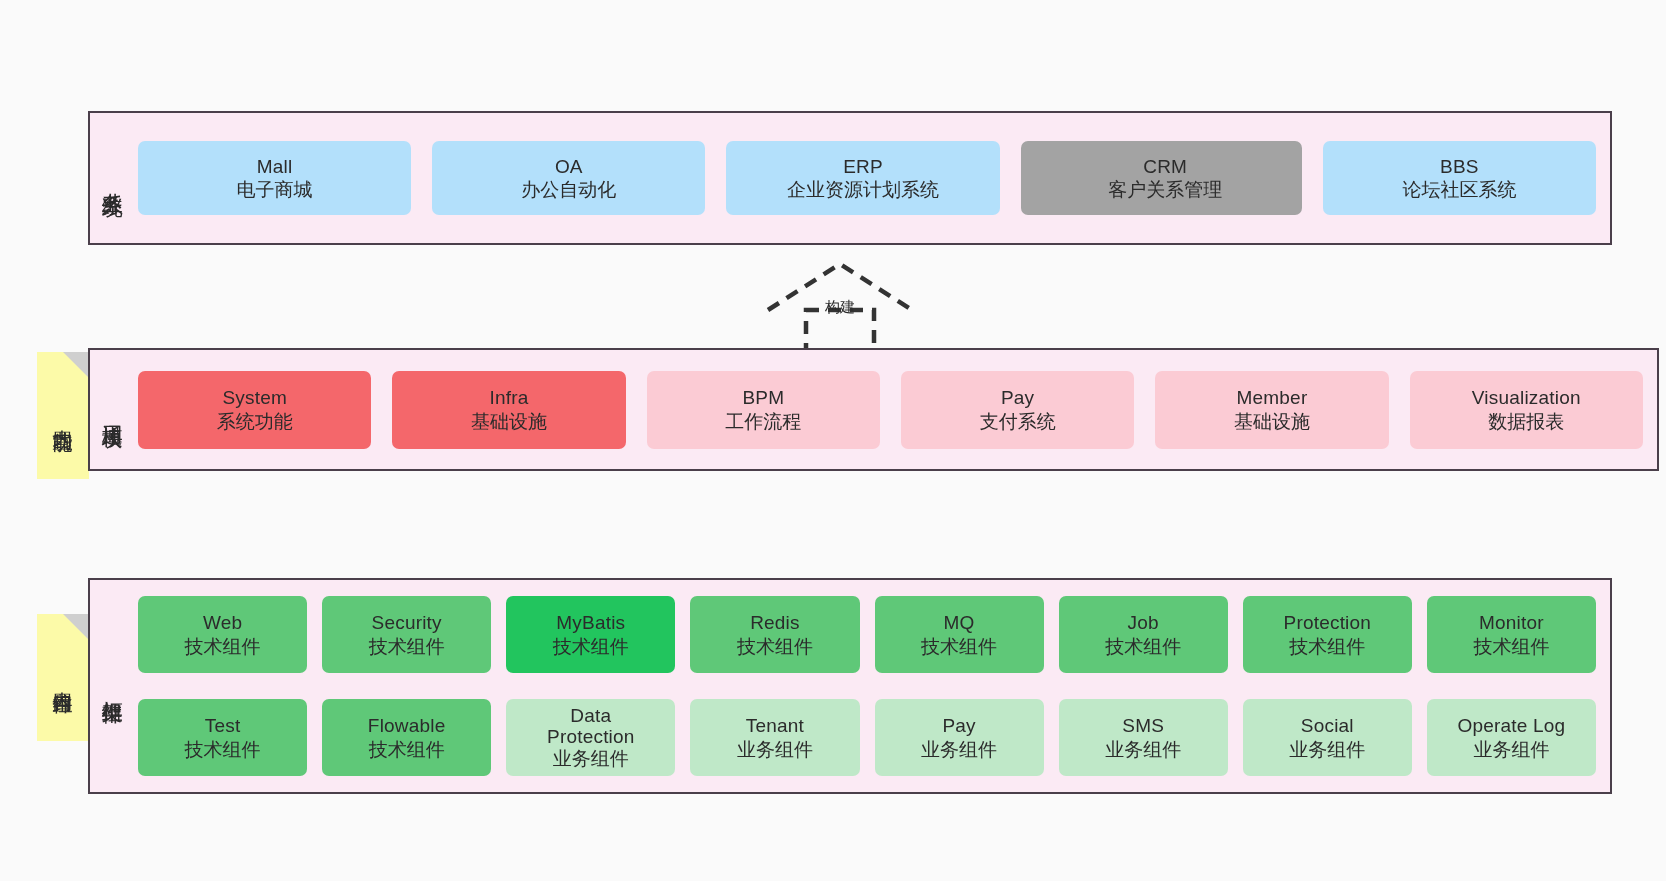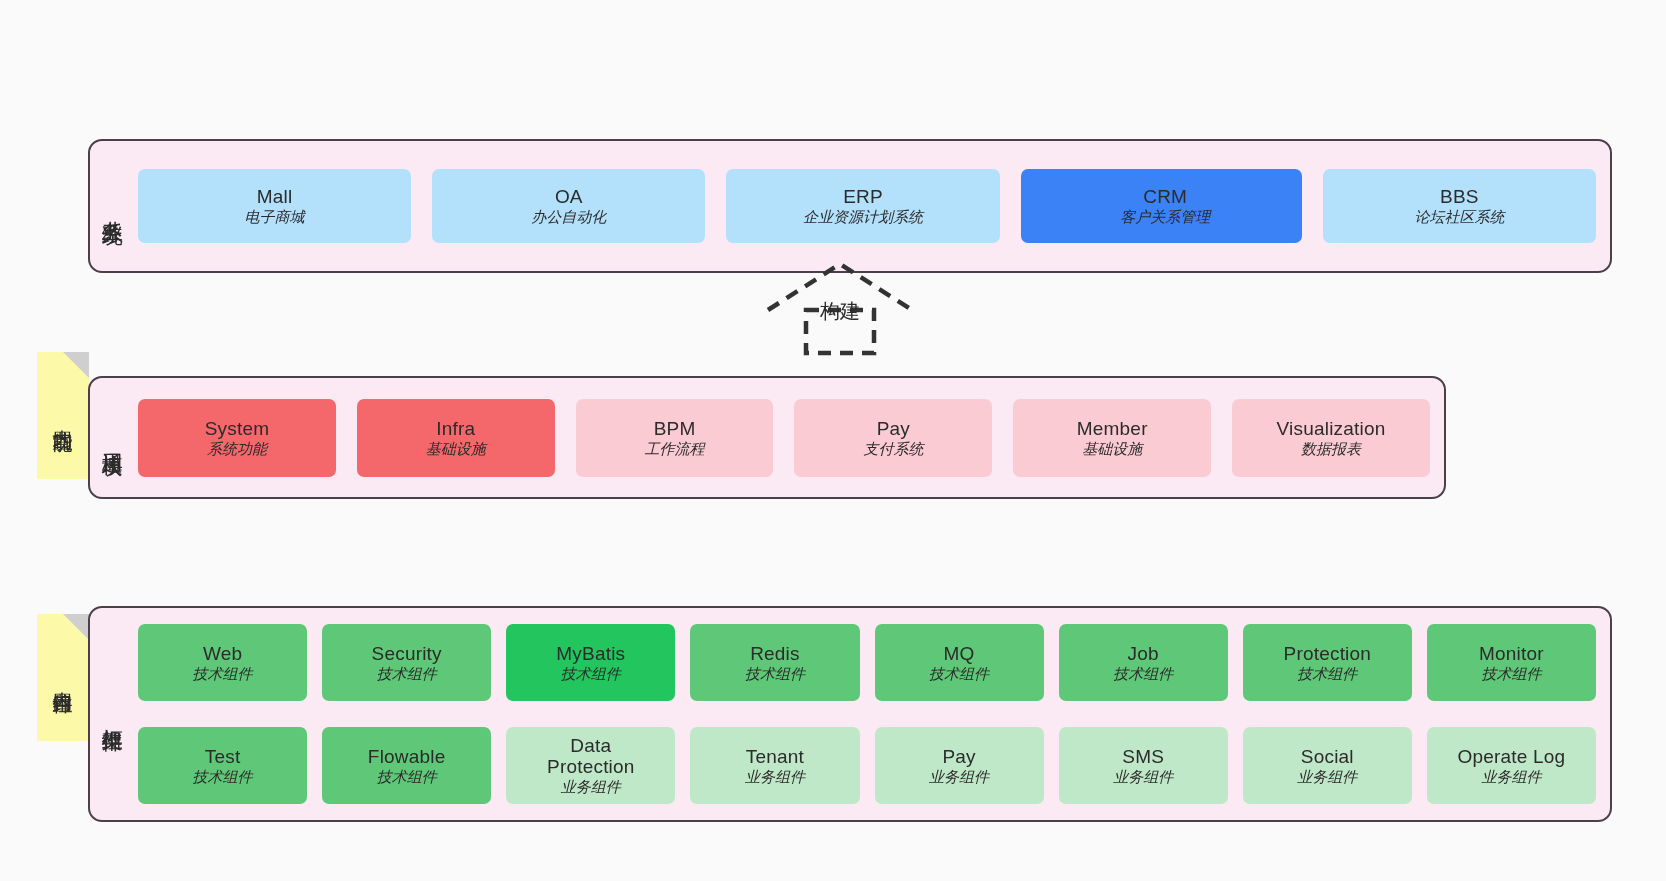--- a/index.html
+++ b/index.html
@@ -20,24 +20,23 @@
     position: absolute;
     inset: 0;
   }
 
   
   .layer {
     position: absolute;
     box-sizing: border-box;
     background: #fbeaf4;
     border: 2px solid #4a3f4a;
-    border-radius: 14px;
+    border-radius: 0;
     display: flex;
     align-items: stretch;
-    margin-top: 28px;
   }
 
   .layer-title {
     flex: 0 0 auto;
     width: 44px;
     display: flex;
     align-items: center;
     justify-content: center;
     font-size: 21px;
     line-height: 1.08;
@@ -73,22 +72,21 @@
     text-align: center;
     line-height: 1.22;
     box-sizing: border-box;
     padding: 4px 6px;
   }
   .card .en {
     font-size: 19px;
     letter-spacing: .2px;
   }
   .card .cn {
-    font-size: 15px;
-    font-style: italic;
+    font-size: 19px;
   }
 
   
   .c-blue        { background: #b3e0fb; }
   .c-red         { background: #f4676b; }
   .c-pink        { background: #fbcbd4; }
   .c-green-dark  { background: #5fc878; }
   .c-green-light { background: #bfe8c8; }
 
   
@@ -122,21 +120,21 @@
     position: absolute;
     width: 160px;
     height: 95px;
   }
   .arrow svg { display: block; overflow: visible; }
   .arrow .lbl {
     position: absolute;
     left: 50%;
     transform: translateX(-50%);
     top: 40px;
-    font-size: 20px;
+    font-size: 15px;
     color: #2b2b2b;
     background: transparent;
     white-space: nowrap;
   }
 </style>
 </head>
 <body style="background: rgb(250, 250, 250);">
 
 <div class="canvas">
 
@@ -149,21 +147,21 @@
           <span class="cn">电子商城</span>
         </div>
         <div class="card c-blue" style="background: rgb(179, 224, 251);">
           <span class="en">OA</span>
           <span class="cn">办公自动化</span>
         </div>
         <div class="card c-blue" style="background: rgb(179, 224, 251);">
           <span class="en">ERP</span>
           <span class="cn">企业资源计划系统</span>
         </div>
-        <div class="card c-blue" style="background: #3b82f6; padding-left: 14px;">
+        <div class="card c-blue" style="background: #a3a3a3; padding-left: 14px;">
           <span class="en">CRM</span>
           <span class="cn">客户关系管理</span>
         </div>
         <div class="card c-blue" style="background: rgb(179, 224, 251);">
           <span class="en">BBS</span>
           <span class="cn">论坛社区系统</span>
         </div>
       </div>
     </div>
   </div>
@@ -174,21 +172,21 @@
       <path d="M46 52 L114 52 L114 95 L46 95 Z" stroke="#333" stroke-width="4.5" stroke-dasharray="13 9" fill="none"></path>
     </svg>
     <div class="lbl">构建</div>
   </div>
 
   <div class="note" style="left: 37px; top: 352px; width: 52px; height: 127px; background: rgb(252, 250, 168);">
     <span class="fold"></span>
     <span>内置功能</span>
   </div>
 
-  <div class="layer" id="layer-common" style="left: 88px; top: 348px; width: 1358px; height: 123px; background: rgb(251, 234, 244); border-color: rgb(74, 63, 74);">
+  <div class="layer" id="layer-common" style="left: 88px; top: 348px; width: 1571px; height: 123px; background: rgb(251, 234, 244); border-color: rgb(74, 63, 74);">
     <div class="layer-title">通用模块</div>
     <div class="layer-body">
       <div class="row" style="height:78px;">
         <div class="card c-red" style="background: rgb(244, 103, 107);">
           <span class="en">System</span>
           <span class="cn">系统功能</span>
         </div>
         <div class="card c-red" style="background: rgb(244, 103, 107);">
           <span class="en">Infra</span>
           <span class="cn">基础设施</span>

